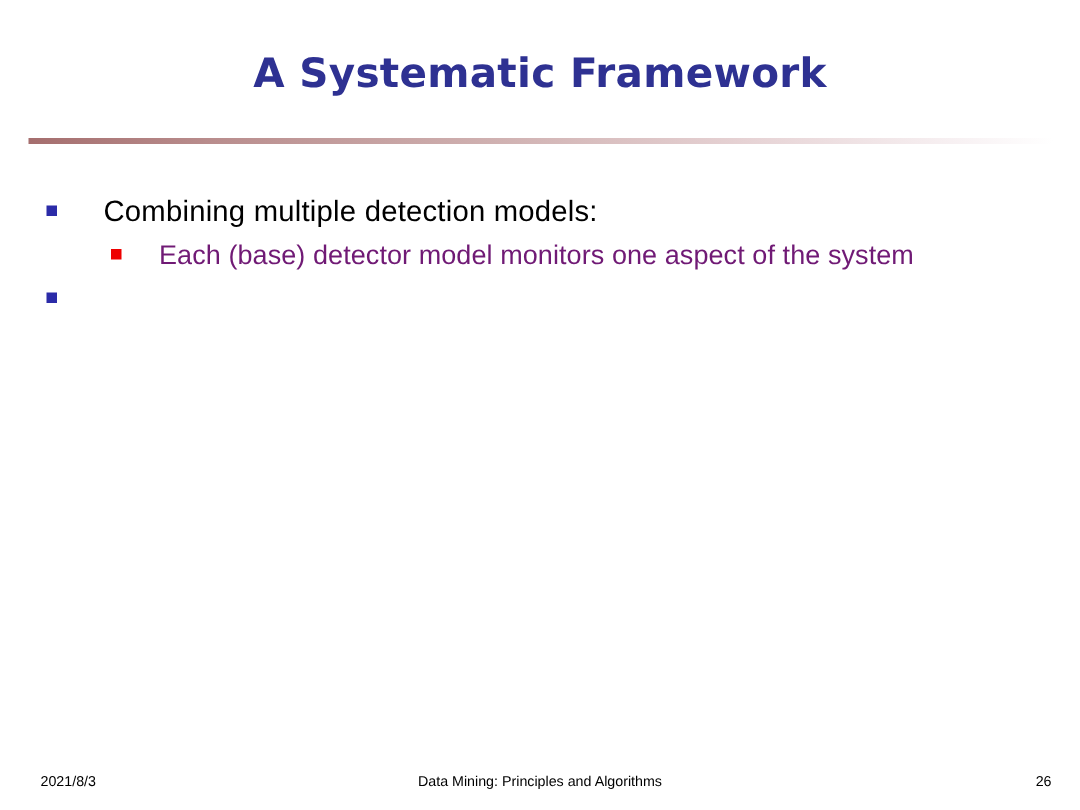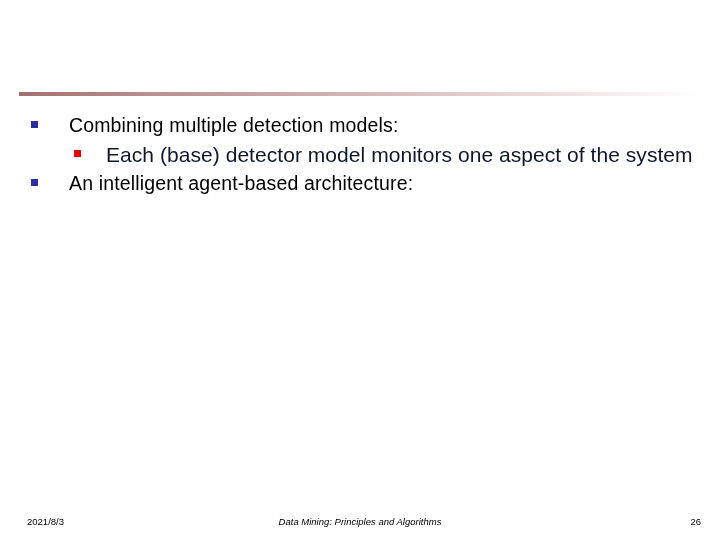--- a/index.html
+++ b/index.html
@@ -41,21 +41,21 @@
     top: 92px;
     width: 683px;
     height: 4px;
     background: linear-gradient(to right, #a56e6e 0%, #b98d8d 18%, #cfb0b0 45%, #e6d2d4 70%, #f7f0f2 90%, #ffffff 100%);
   }
 
   
   .body-area {
     position: absolute;
     left: 28px;
-    top: 111px;
+    top: 127px;
     width: 672px;
   }
 
   ul.lvl1 {
     list-style: none;
     margin: 0;
     padding: 0;
   }
 
   ul.lvl2 {
@@ -83,23 +83,23 @@
     left: 3px;
     top: 10px;
     width: 7px;
     height: 7px;
     background: #2b2ba8;
   }
 
   li.l2 {
     position: relative;
     padding-left: 37px;
-    font-size: 21px;
+    font-size: 18px;
     line-height: 29px;
-    color: #0f172a;
+    color: #701a75;
   }
 
   li.l2 > .bullet-sq {
     position: absolute;
     left: 5px;
     top: 10px;
     width: 7px;
     height: 7px;
     background: #ee0000;
   }
@@ -133,54 +133,53 @@
     left: 27px;
     top: 2px;
   }
 
   .footer-center {
     position: absolute;
     left: 0;
     right: 0;
     top: 2px;
     text-align: center;
-    font-style: italic;
   }
 
   .footer-page {
     position: absolute;
     right: 19px;
     top: 2px;
   }
 </style>
 </head>
 <body>
 
 <div class="slide">
 
+  <div class="slide-title">A Systematic Framework</div>
 
   <div class="title-rule"></div>
 
   <div class="body-area">
     <ul class="lvl1">
 
       <li class="l1">
         <span class="bullet-sq"></span>
         <span class="l1-text">Combining multiple detection models:</span>
         <ul class="lvl2 sub-wrap">
           <li class="l2">
             <span class="bullet-sq"></span>
             <span class="l2-text">Each (base) detector model monitors one aspect of the system</span>
           </li>
         </ul>
       </li>
 
       <li class="l1">
         <span class="bullet-sq"></span>
-        <span class="l1-text wide">An intelligent agent-based architecture:</span>
       </li>
 
     </ul>
   </div>
 
   <div class="footer">
     <div class="footer-date">2021/8/3</div>
     <div class="footer-center">Data Mining: Principles and Algorithms</div>
     <div class="footer-page">26</div>
   </div>

